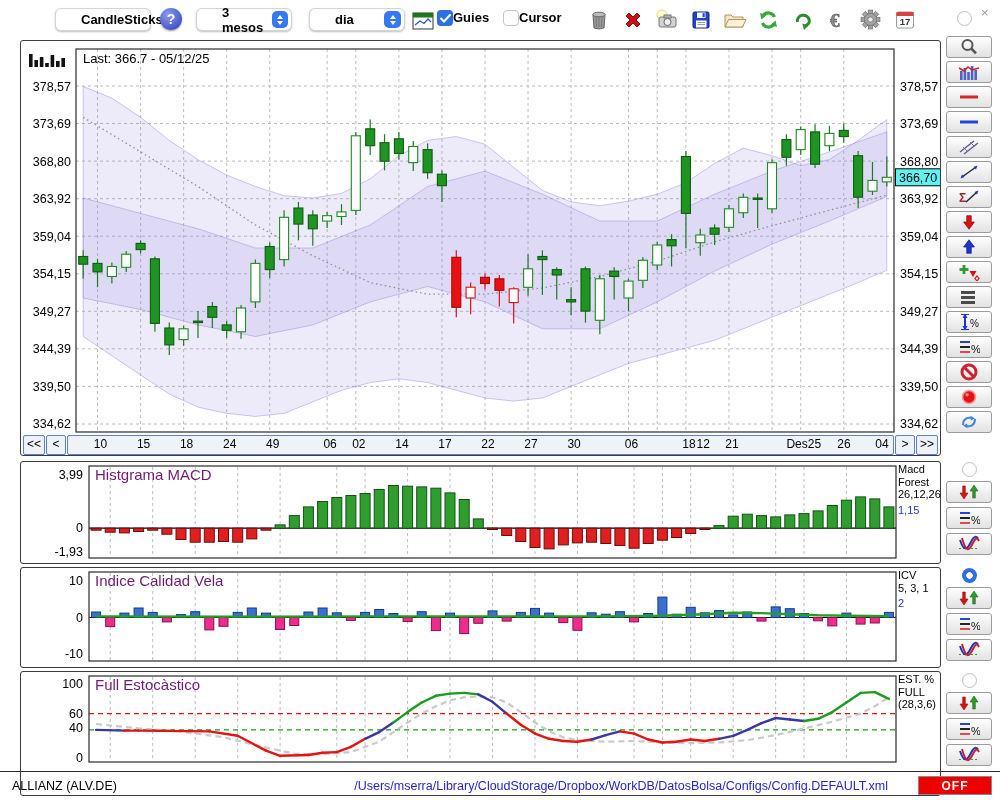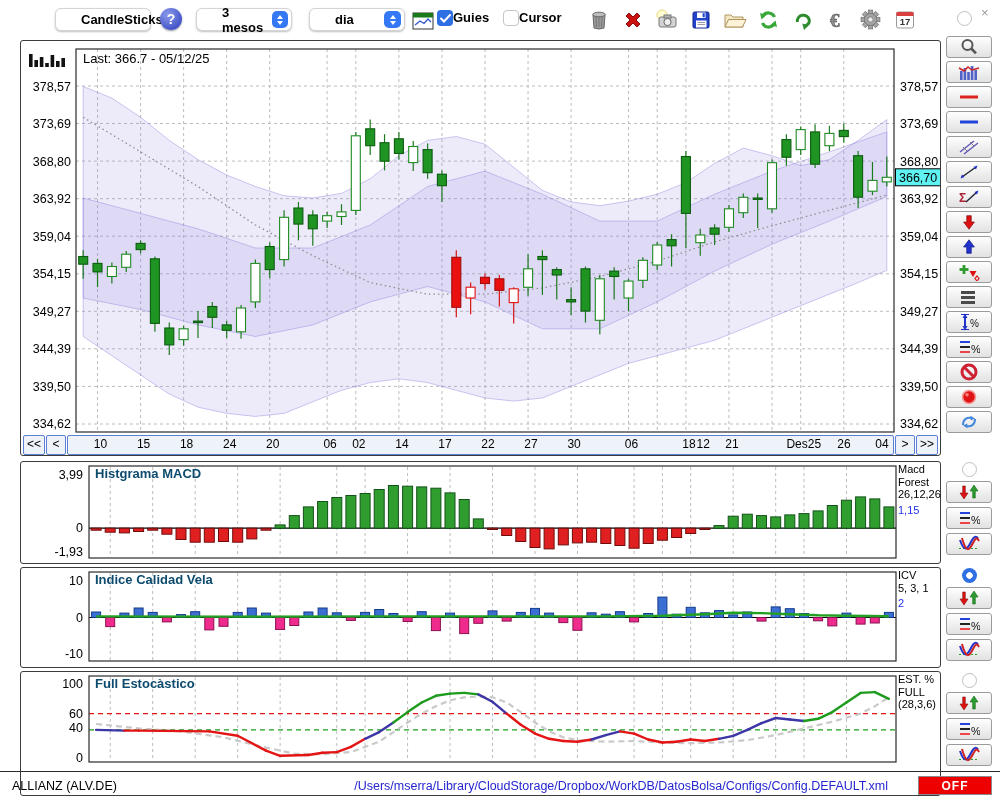--- a/index.html
+++ b/index.html
@@ -41,21 +41,21 @@
             border-radius:3px;display:flex;align-items:center;justify-content:center;box-sizing:border-box}
   .pgroup{position:absolute;left:946px;width:46px;display:flex;flex-direction:column;align-items:center;gap:4px}
   
   .nav{position:absolute;left:2px;right:2px;top:394px;height:20px}
   .navbtn{position:absolute;top:0;height:18px;border:1px solid #5b7fd4;background:#eef2f9;font-size:12px;
           line-height:17px;text-align:center;border-radius:2px}
   #nav-strip{position:absolute;left:44px;right:44px;top:0;height:18px;border:1px solid #5b7fd4;
              background:#eef2f9;border-radius:2px;overflow:hidden}
   .navlab{position:absolute;transform:translateX(-50%);font-size:12px;top:1px}
   
-  .ptitle{position:absolute;font-size:13px;color:#0c4a6e;font-weight:bold}
+  .ptitle{position:absolute;font-size:15px;color:#701a75;font-weight:normal}
   .rtext{position:absolute;left:898px;width:44px;font-size:11px;line-height:12.5px;color:#000}
   .rtext .blue{color:#2233ee;padding-top:3px}
   
   .statusline{position:absolute;top:771px;left:0;width:1000px;border-top:1.5px solid #2b2b2b}
   .sym{position:absolute;left:12px;top:779px;font-size:12.5px}
   .cfgpath{position:absolute;right:112px;top:779px;font-size:12.5px;color:#2525d0;white-space:nowrap}
   .offbtn{position:absolute;left:918px;top:776px;width:74px;height:19px;background:#ee0000;border:1px solid #8a8a8a;
           color:#fff;font-weight:bold;font-size:12px;display:flex;align-items:center;justify-content:center;
           letter-spacing:1px;box-sizing:border-box}
 </style>
@@ -364,21 +364,21 @@
       <rect x="40.400000000000006" y="17" width="3.6" height="9" fill="#111"></rect>
     </svg>
   <div class="nav">
     <div class="navbtn" style="left:0;width:20px">&lt;&lt;</div>
     <div class="navbtn" style="left:23px;width:18px">&lt;</div>
     <div id="nav-strip">
         <span class="navlab" style="left: 32.5263px;">10</span>
         <span class="navlab" style="left: 75.5789px;">15</span>
         <span class="navlab" style="left: 118.632px;">18</span>
         <span class="navlab" style="left: 161.684px;">24</span>
-        <span class="navlab" style="left: 204.737px;">20</span>
+        <span class="navlab" style="left: 204.737px;">49</span>
         <span class="navlab" style="left: 262.14px;">06</span>
         <span class="navlab" style="left: 290.842px;">02</span>
         <span class="navlab" style="left: 333.895px;">14</span>
         <span class="navlab" style="left: 376.947px;">17</span>
         <span class="navlab" style="left: 420px;">22</span>
         <span class="navlab" style="left: 463.053px;">27</span>
         <span class="navlab" style="left: 506.105px;">30</span>
         <span class="navlab" style="left: 563.509px;">06</span>
         <span class="navlab" style="left: 592.211px; margin-left: 43px;">12</span>
         <span class="navlab" style="left: 620.912px;">18</span>

